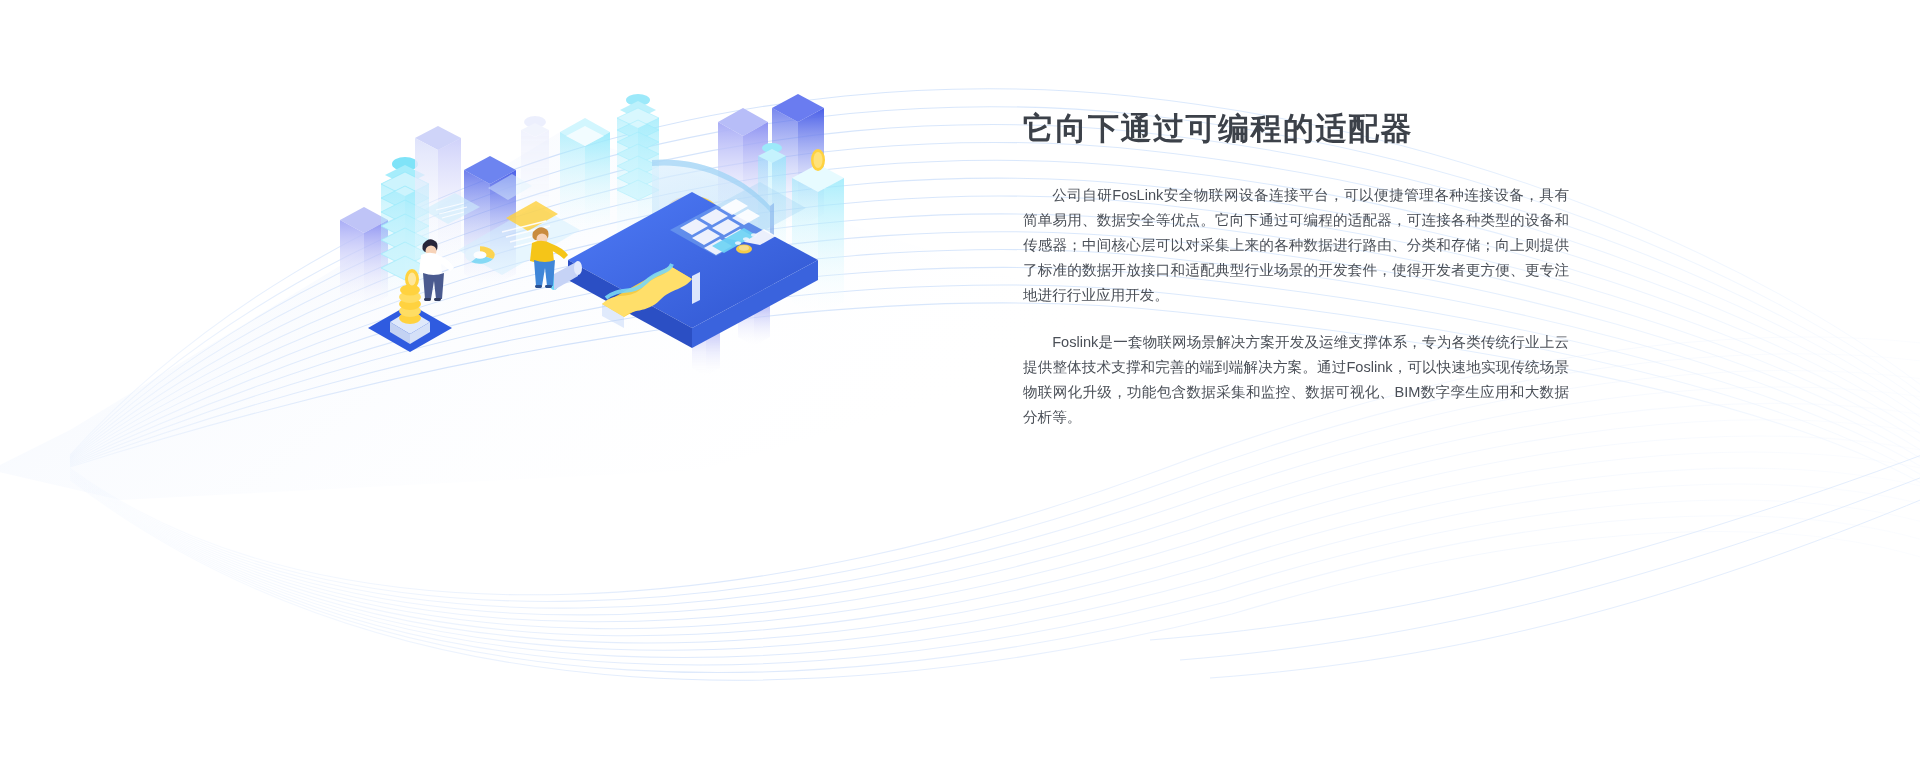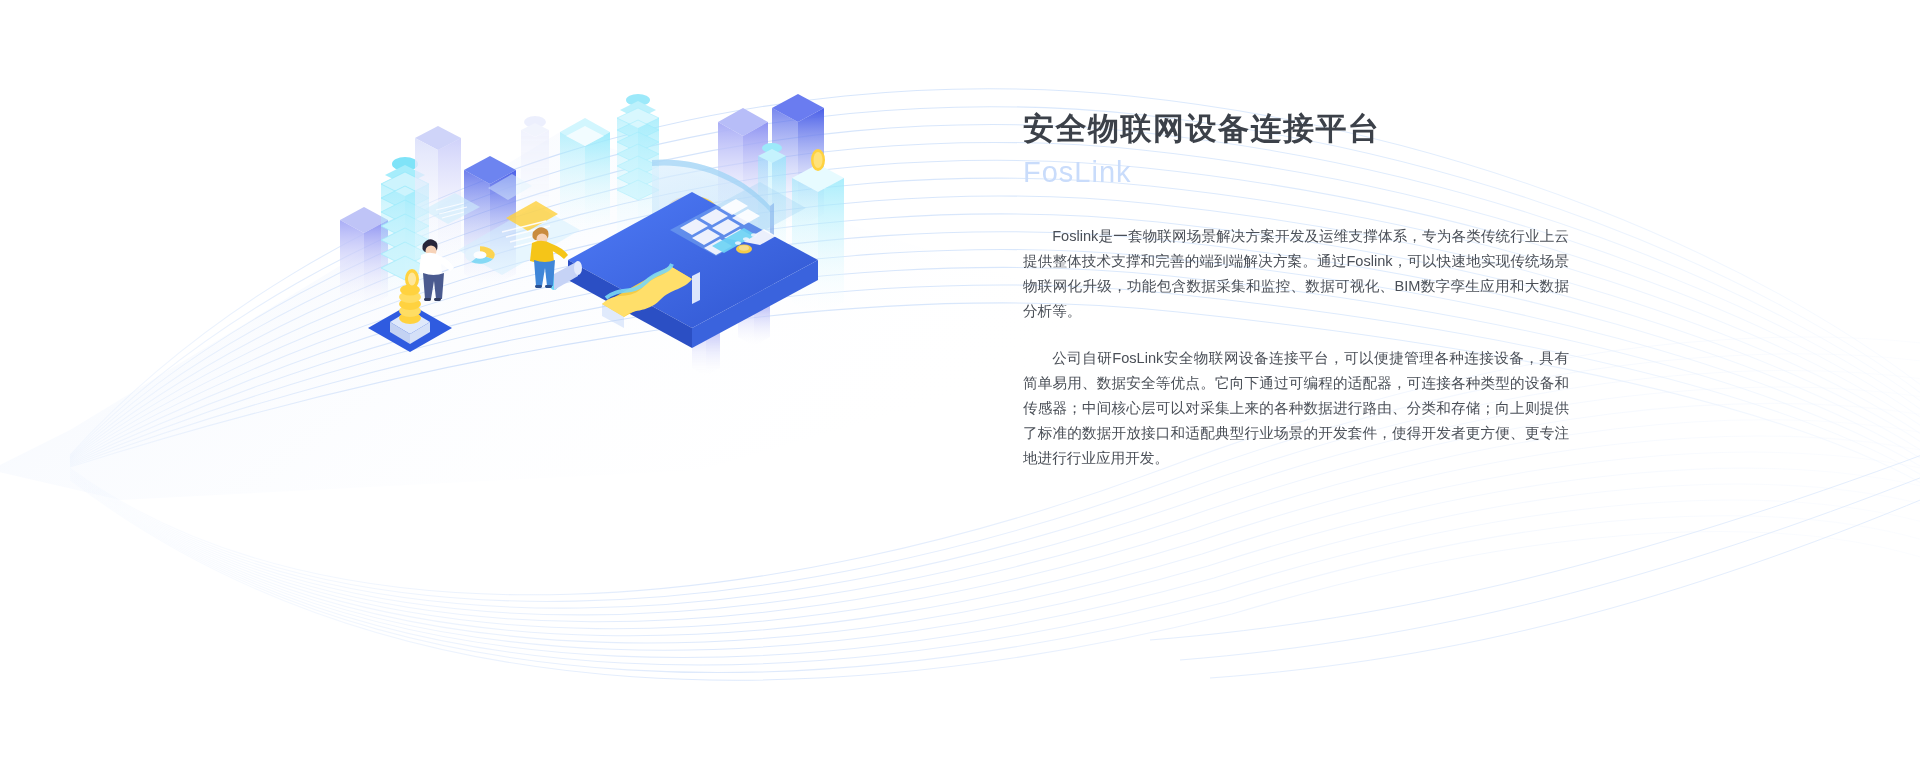--- a/index.html
+++ b/index.html
@@ -389,24 +389,23 @@
           <ellipse cx="70" cy="230" rx="10" ry="5.5" fill="#ffd23f"></ellipse>
           <ellipse cx="72" cy="219" rx="7" ry="10" fill="#ffd23f"></ellipse>
           <ellipse cx="72" cy="219" rx="4" ry="6.5" fill="#ffe79a"></ellipse>
         </g>
       </g>
     </svg>
   </div>
 
   <div class="copy">
 
-    <h1 class="headline">安全物联网设备连接平台</h1>
-
-    <div class="subhead">FosLink</div>
+    <h1 class="headline">它向下通过可编程的适配器</h1>
+
 
     <div class="body-copy">
+      <p class="para">公司自研FosLink安全物联网设备连接平台，可以便捷管理各种连接设备，具有简单易用、数据安全等优点。它向下通过可编程的适配器，可连接各种类型的设备和传感器；中间核心层可以对采集上来的各种数据进行路由、分类和存储；向上则提供了标准的数据开放接口和适配典型行业场景的开发套件，使得开发者更方便、更专注地进行行业应用开发。</p>
       <p class="para">Foslink是一套物联网场景解决方案开发及运维支撑体系，专为各类传统行业上云提供整体技术支撑和完善的端到端解决方案。通过Foslink，可以快速地实现传统场景物联网化升级，功能包含数据采集和监控、数据可视化、BIM数字孪生应用和大数据分析等。</p>
-      <p class="para">公司自研FosLink安全物联网设备连接平台，可以便捷管理各种连接设备，具有简单易用、数据安全等优点。它向下通过可编程的适配器，可连接各种类型的设备和传感器；中间核心层可以对采集上来的各种数据进行路由、分类和存储；向上则提供了标准的数据开放接口和适配典型行业场景的开发套件，使得开发者更方便、更专注地进行行业应用开发。</p>
     </div>
 
   </div>
 
 </div>
 
 </body></html>

